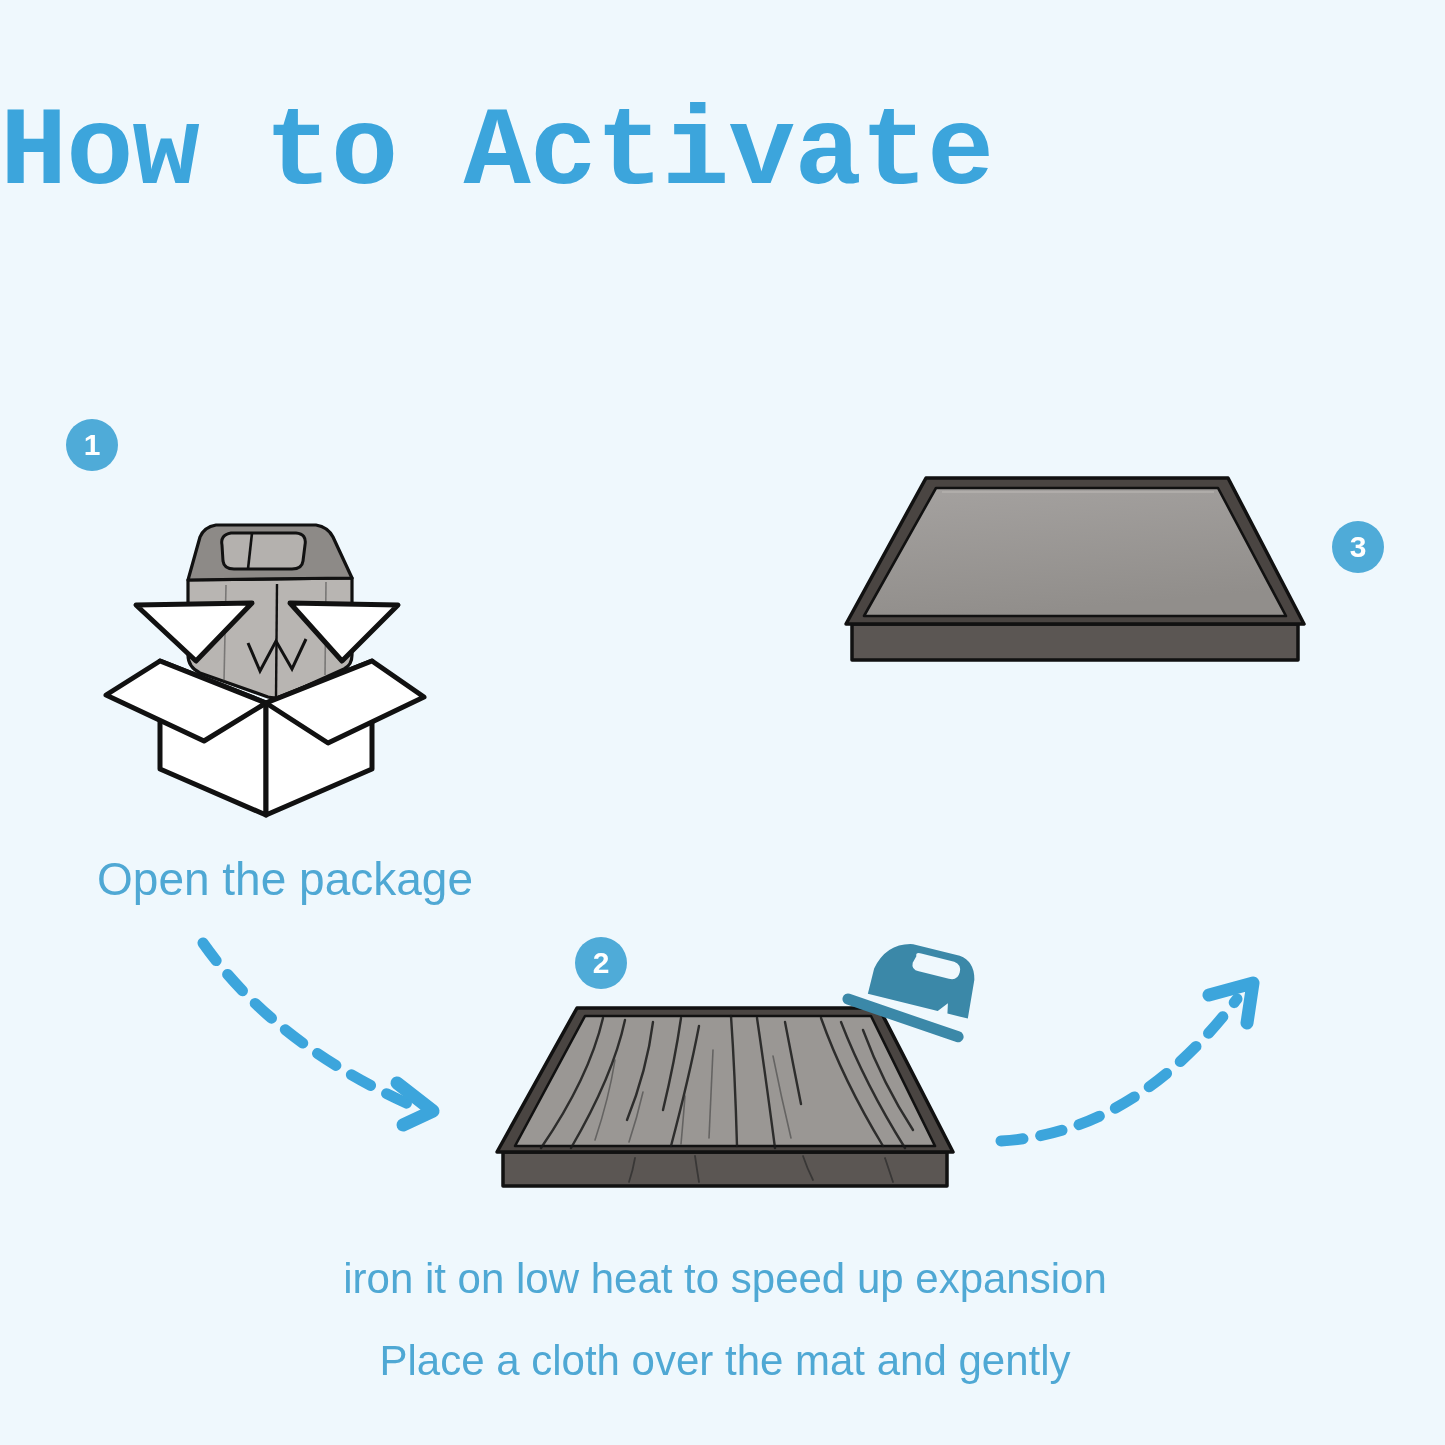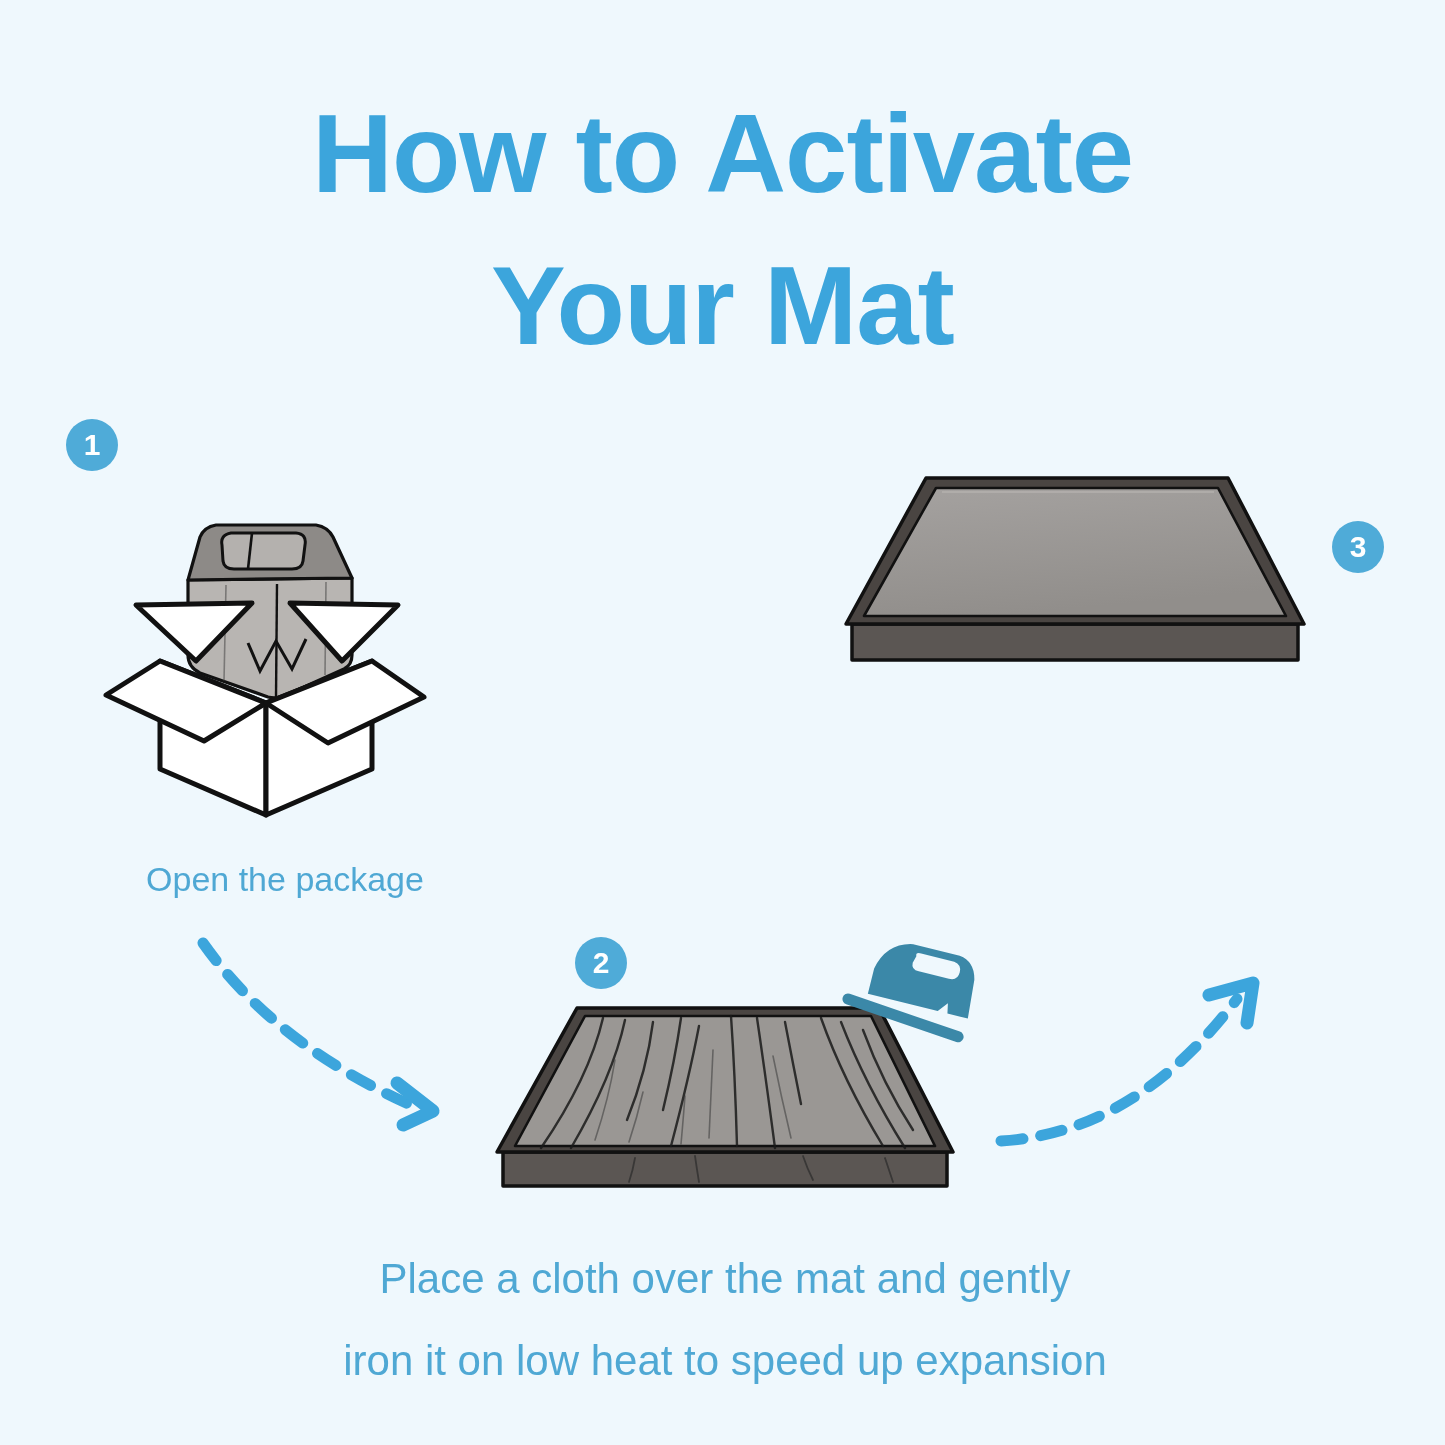--- a/index.html
+++ b/index.html
@@ -20,23 +20,23 @@
     height: 1445px;
     background: #eff8fd;
   }
 
   
   .title {
     position: absolute;
     left: 0;
     top: 78px;
     width: 1445px;
-    text-align: center;
+    text-align: left;
     color: #3ca5dc;
-    font-family: Liberation Sans, sans-serif;
+    font-family: Liberation Mono, monospace;
     font-weight: bold;
     font-size: 112px;
     line-height: 152px;
     letter-spacing: -1px;
   }
   .title-line { display: block; }
 
   
   .badge {
     position: absolute;
@@ -60,21 +60,21 @@
     position: absolute;
     color: #4fa8d4;
     font-family: "Liberation Sans", sans-serif;
     font-weight: normal;
     text-align: center;
   }
   #caption-1 {
     left: 20px;
     top: 850px;
     width: 530px;
-    font-size: 34px;
+    font-size: 46px;
     line-height: 58px;
   }
   #caption-3 {
     left: 650px;
     top: 716px;
     width: 790px;
     font-size: 42px;
     line-height: 74px;
   }
   #caption-2 {
@@ -97,21 +97,20 @@
 
   svg { display: block; overflow: visible; }
 </style>
 </head>
 <body>
 
 <div id="root">
 
   <div class="title">
     <span class="title-line">How to Activate</span>
-    <span class="title-line">Your Mat</span>
   </div>
 
   <div class="badge" id="badge-1">1</div>
 
   <div class="illus" id="illus-box">
     <svg width="330" height="340" viewBox="0 0 330 340">
 
       <g>
         <path d="M88 95 L88 170 Q88 182 100 188 L168 212 Q176 214 184 211 L244 184 Q252 180 252 170 L252 93 Z" fill="#b8b5b2" stroke="#111111" stroke-width="3.2" stroke-linejoin="round"></path>
         <path d="M88 95 L100 52 Q104 42 116 40 L216 40 Q228 42 233 52 L252 93 Z" fill="#8d8a87" stroke="#111111" stroke-width="3.2" stroke-linejoin="round"></path>
@@ -195,22 +194,22 @@
     <svg width="145" height="115" viewBox="0 0 145 115">
       <g transform="rotate(14 72 55)">
         <path d="M24 52 Q30 24 56 19 L104 19 Q120 21 124 39 L127 78 L106 78 L104 68 L96 78 L24 78 Z" fill="#3b88a8"></path>
         <path d="M62 30 Q60 26 66 26 L100 26 Q108 27 108 35 Q108 44 99 44 L68 44 Q60 44 60 37 Z" fill="#eff8fd"></path>
         <path d="M6 88 L122 98" stroke="#3b88a8" stroke-width="11" stroke-linecap="round" fill="none"></path>
       </g>
     </svg>
   </div>
 
   <div class="caption" id="caption-2">
+    <span class="cap-line">iron it on low heat to speed up expansion</span>
     <span class="cap-line">Place a cloth over the mat and gently</span>
-    <span class="cap-line">iron it on low heat to speed up expansion</span>
   </div>
 
   <div class="illus" id="arrow-2">
     <svg width="300" height="210" viewBox="0 0 300 210">
       <path d="M16 176 Q150 168 252 34" fill="none" stroke="#3ca5dc" stroke-width="11" stroke-linecap="round" stroke-dasharray="22 18"></path>
       <path d="M224 30 L268 18 L262 58" fill="none" stroke="#3ca5dc" stroke-width="13" stroke-linecap="round" stroke-linejoin="round"></path>
     </svg>
   </div>
 
   <div class="badge" id="badge-3">3</div>

